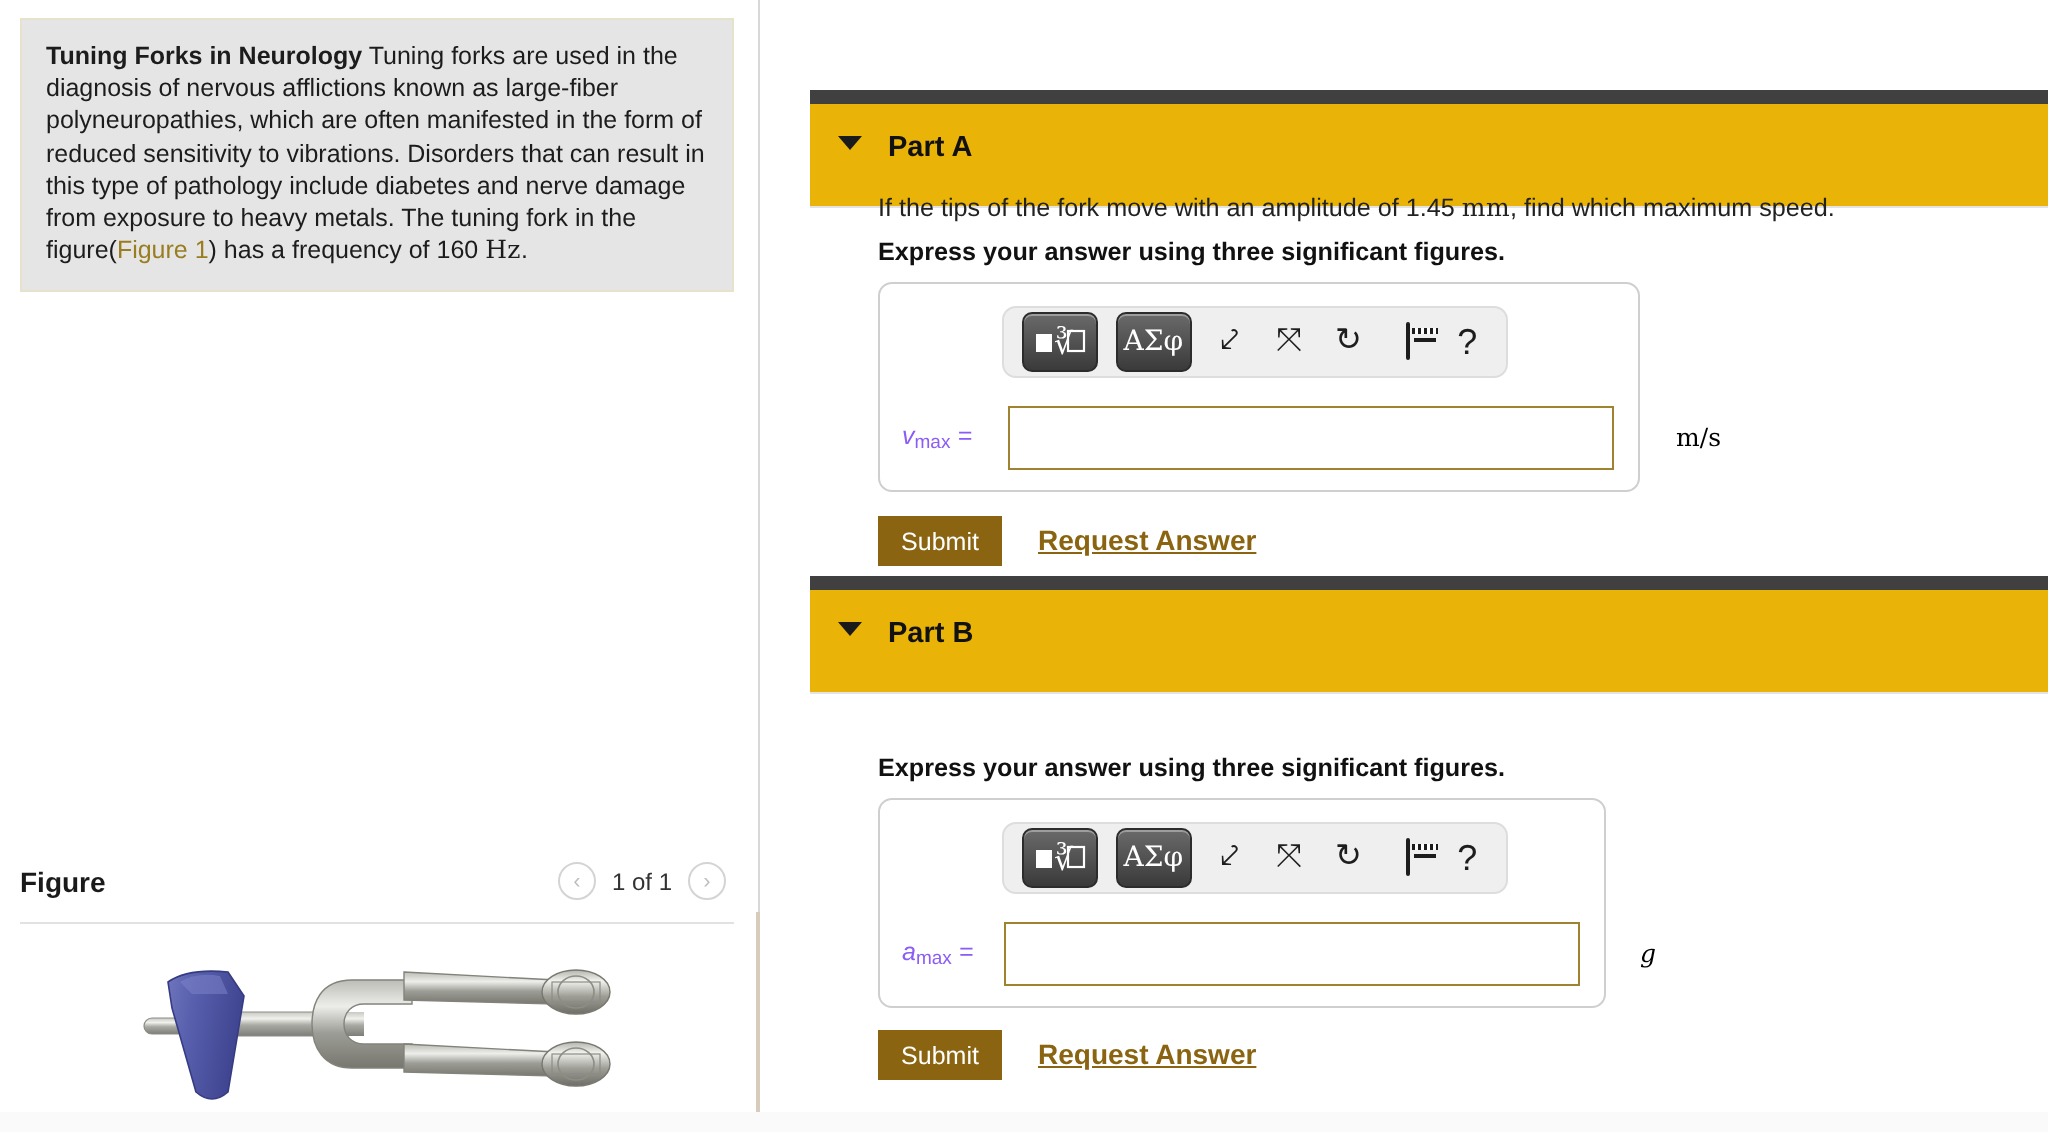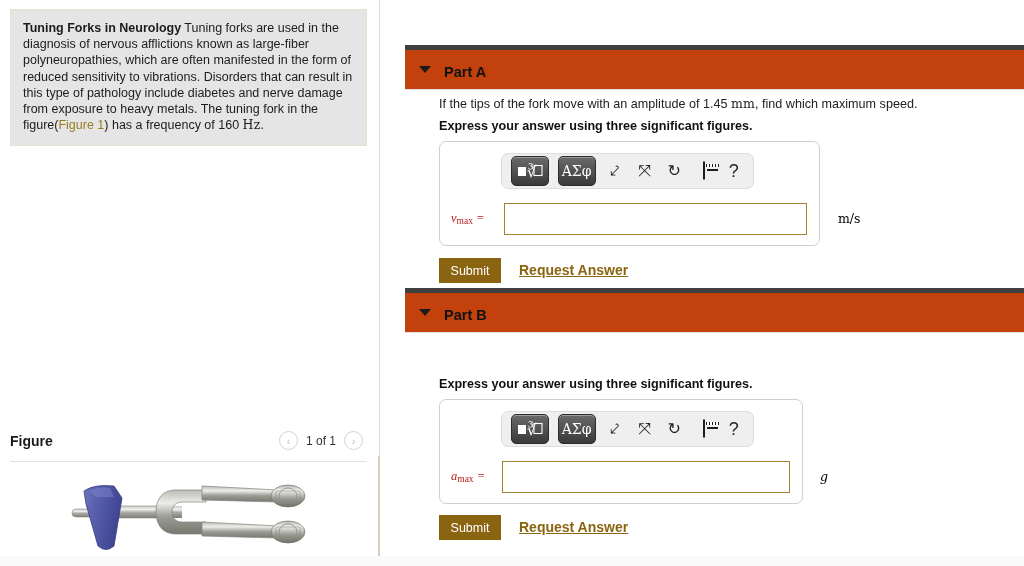--- a/index.html
+++ b/index.html
@@ -117,23 +117,23 @@
   #right-pane {
     position: absolute;
     left: 380px; top: 0;
     width: 644px;
     height: 566px;
   }
   .part-header {
     position: absolute;
     left: 25px;
     width: 619px;
-    height: 45px;
-    background: #c2410c;
-    border-top: 5px solid #404040;
+    height: 59px;
+    background: #eab308;
+    border-top: 7px solid #404040;
     border-bottom: 1px solid #e3e3e3;
     box-sizing: border-box;
   }
   .part-caret {
     position: absolute;
     left: 14px; top: 16px;
     width: 0; height: 0;
     border-left: 6px solid transparent;
     border-right: 6px solid transparent;
     border-top: 7px solid #1a1a1a;
@@ -218,23 +218,23 @@
   .kbd-glyph::after {
     content: "";
     position: absolute;
     left: 3px; top: 6.5px;
     width: 11px; height: 2px;
     background: #1d1d1d;
   }
 
   .var-label {
     position: absolute;
-    font-family: Liberation Serif, serif;
+    font-family: Liberation Sans, sans-serif;
     font-size: 12.5px;
-    color: #b91c1c;
+    color: #8b5cf6;
     font-style: italic;
     white-space: nowrap;
   }
   .var-label .sub {
     font-size: 9.5px;
     font-style: normal;
     vertical-align: -2px;
   }
   .answer-input {
     position: absolute;

